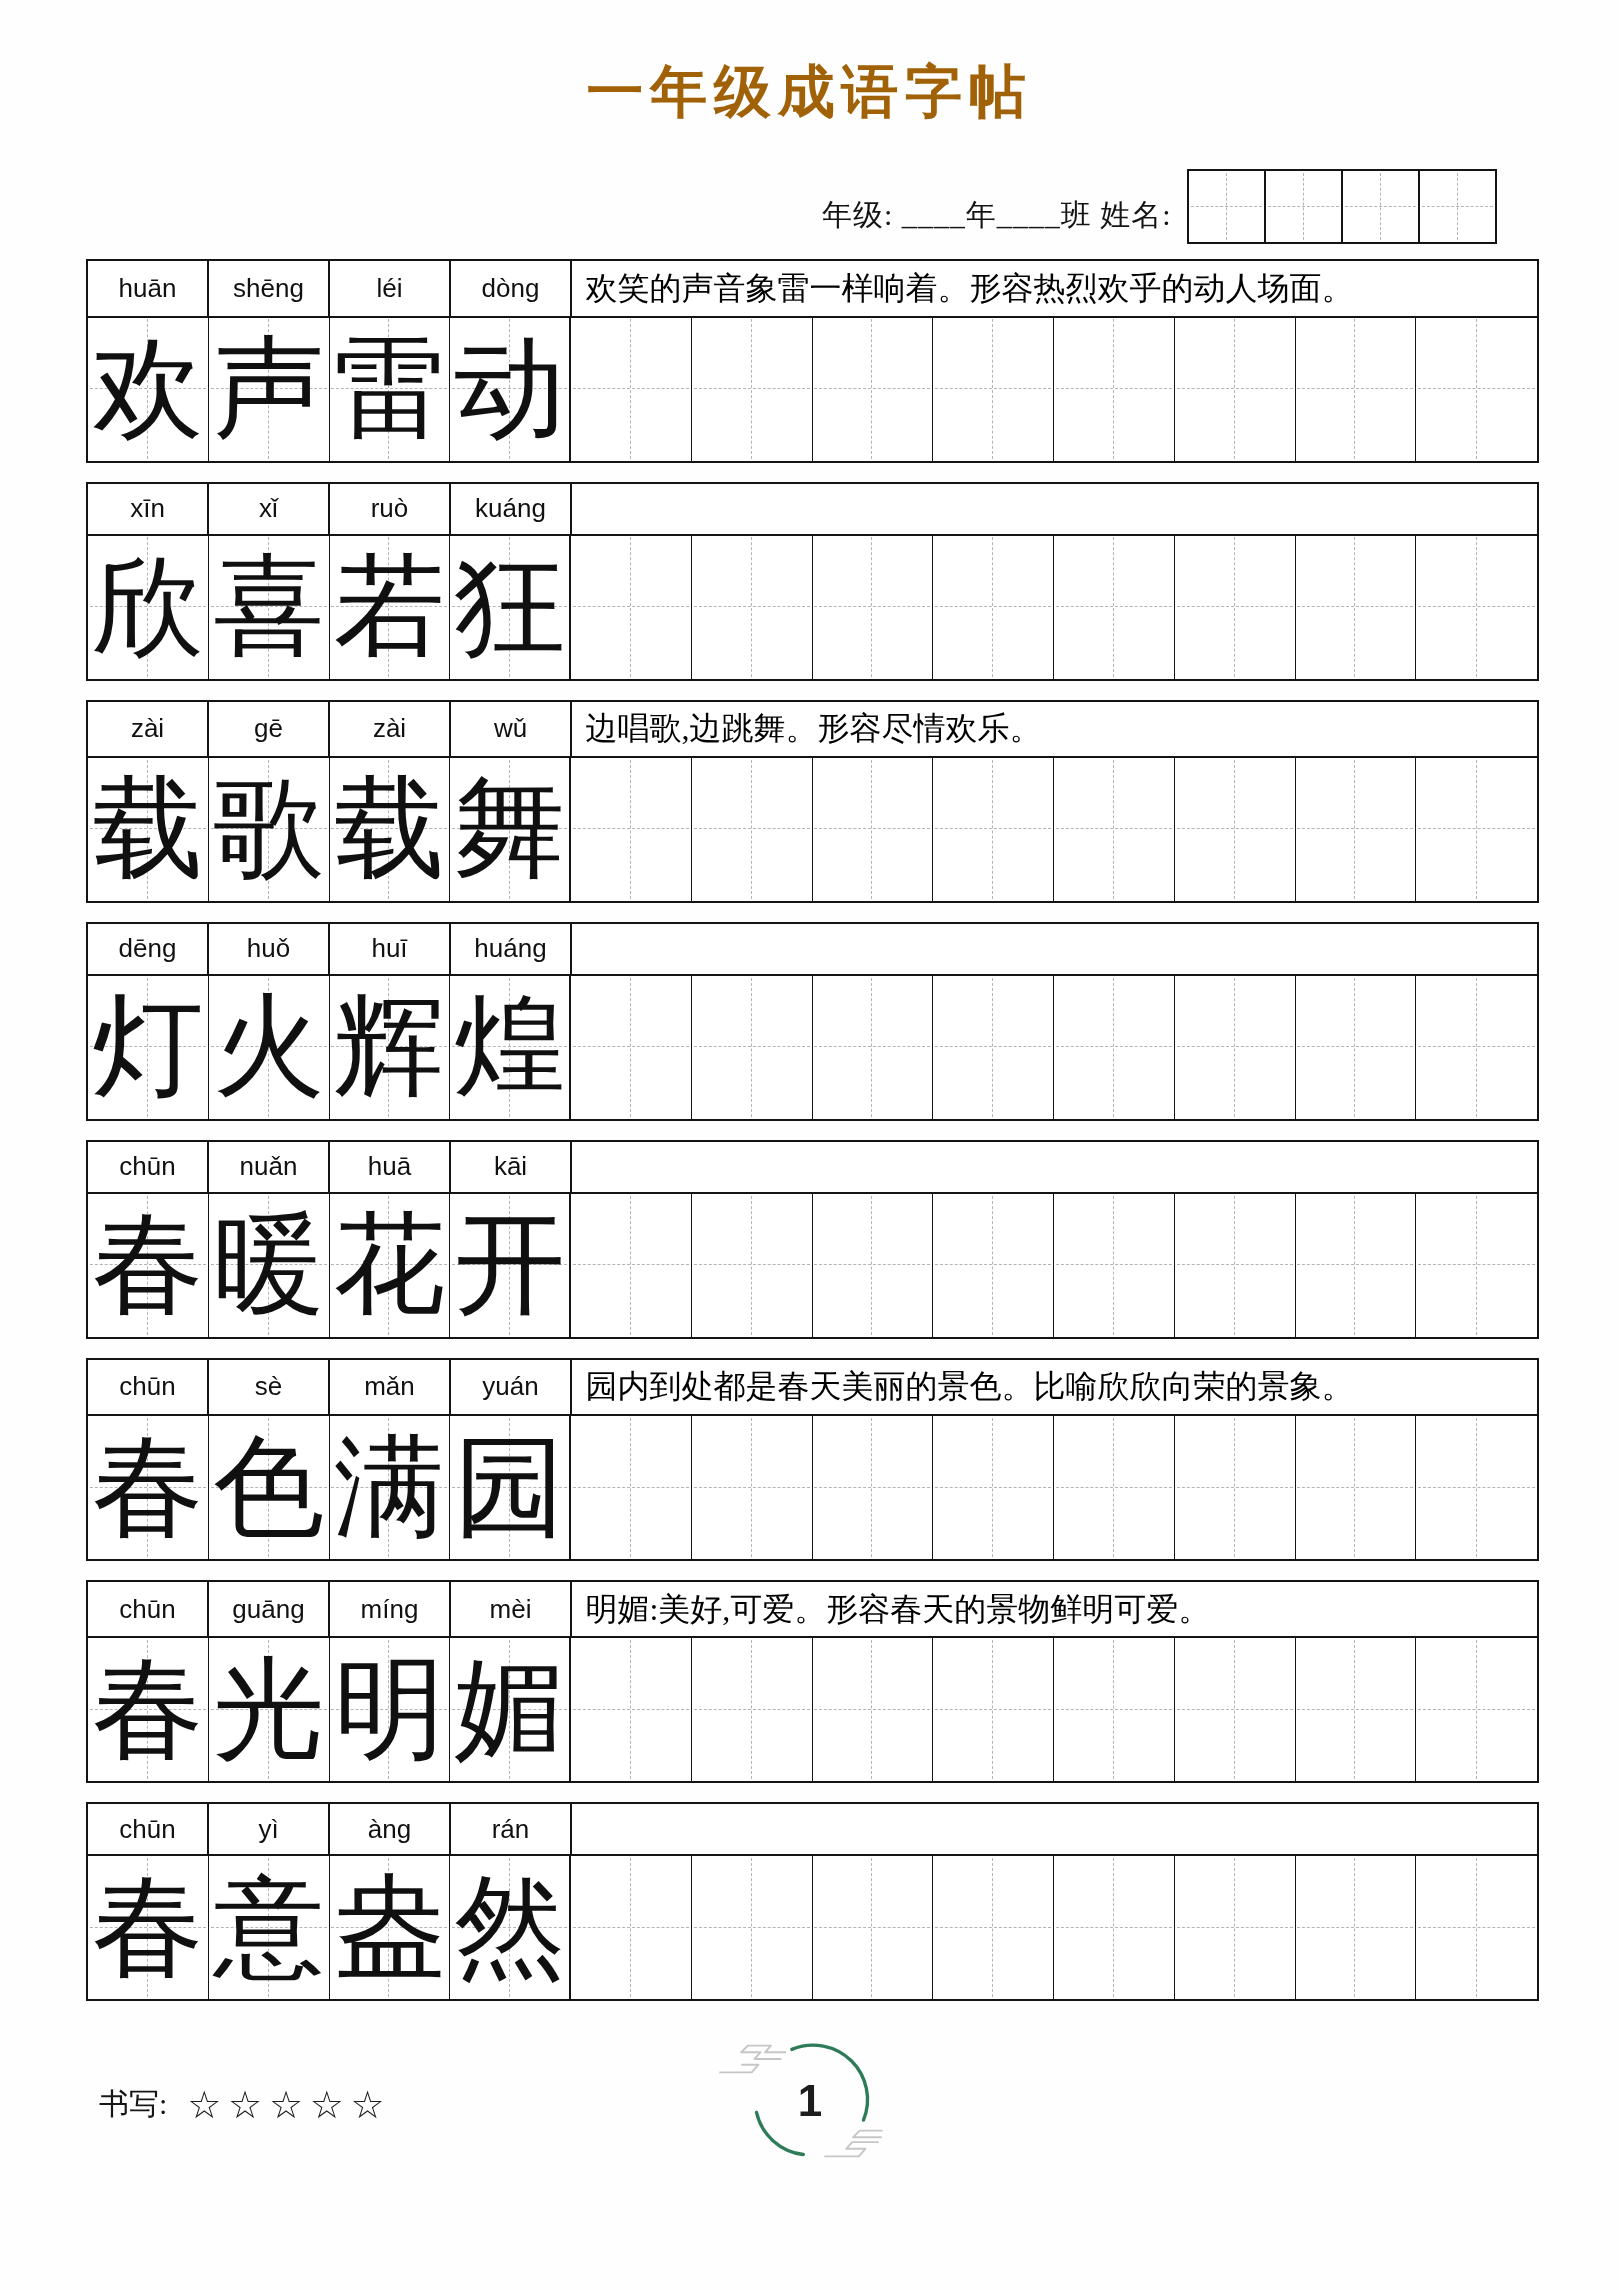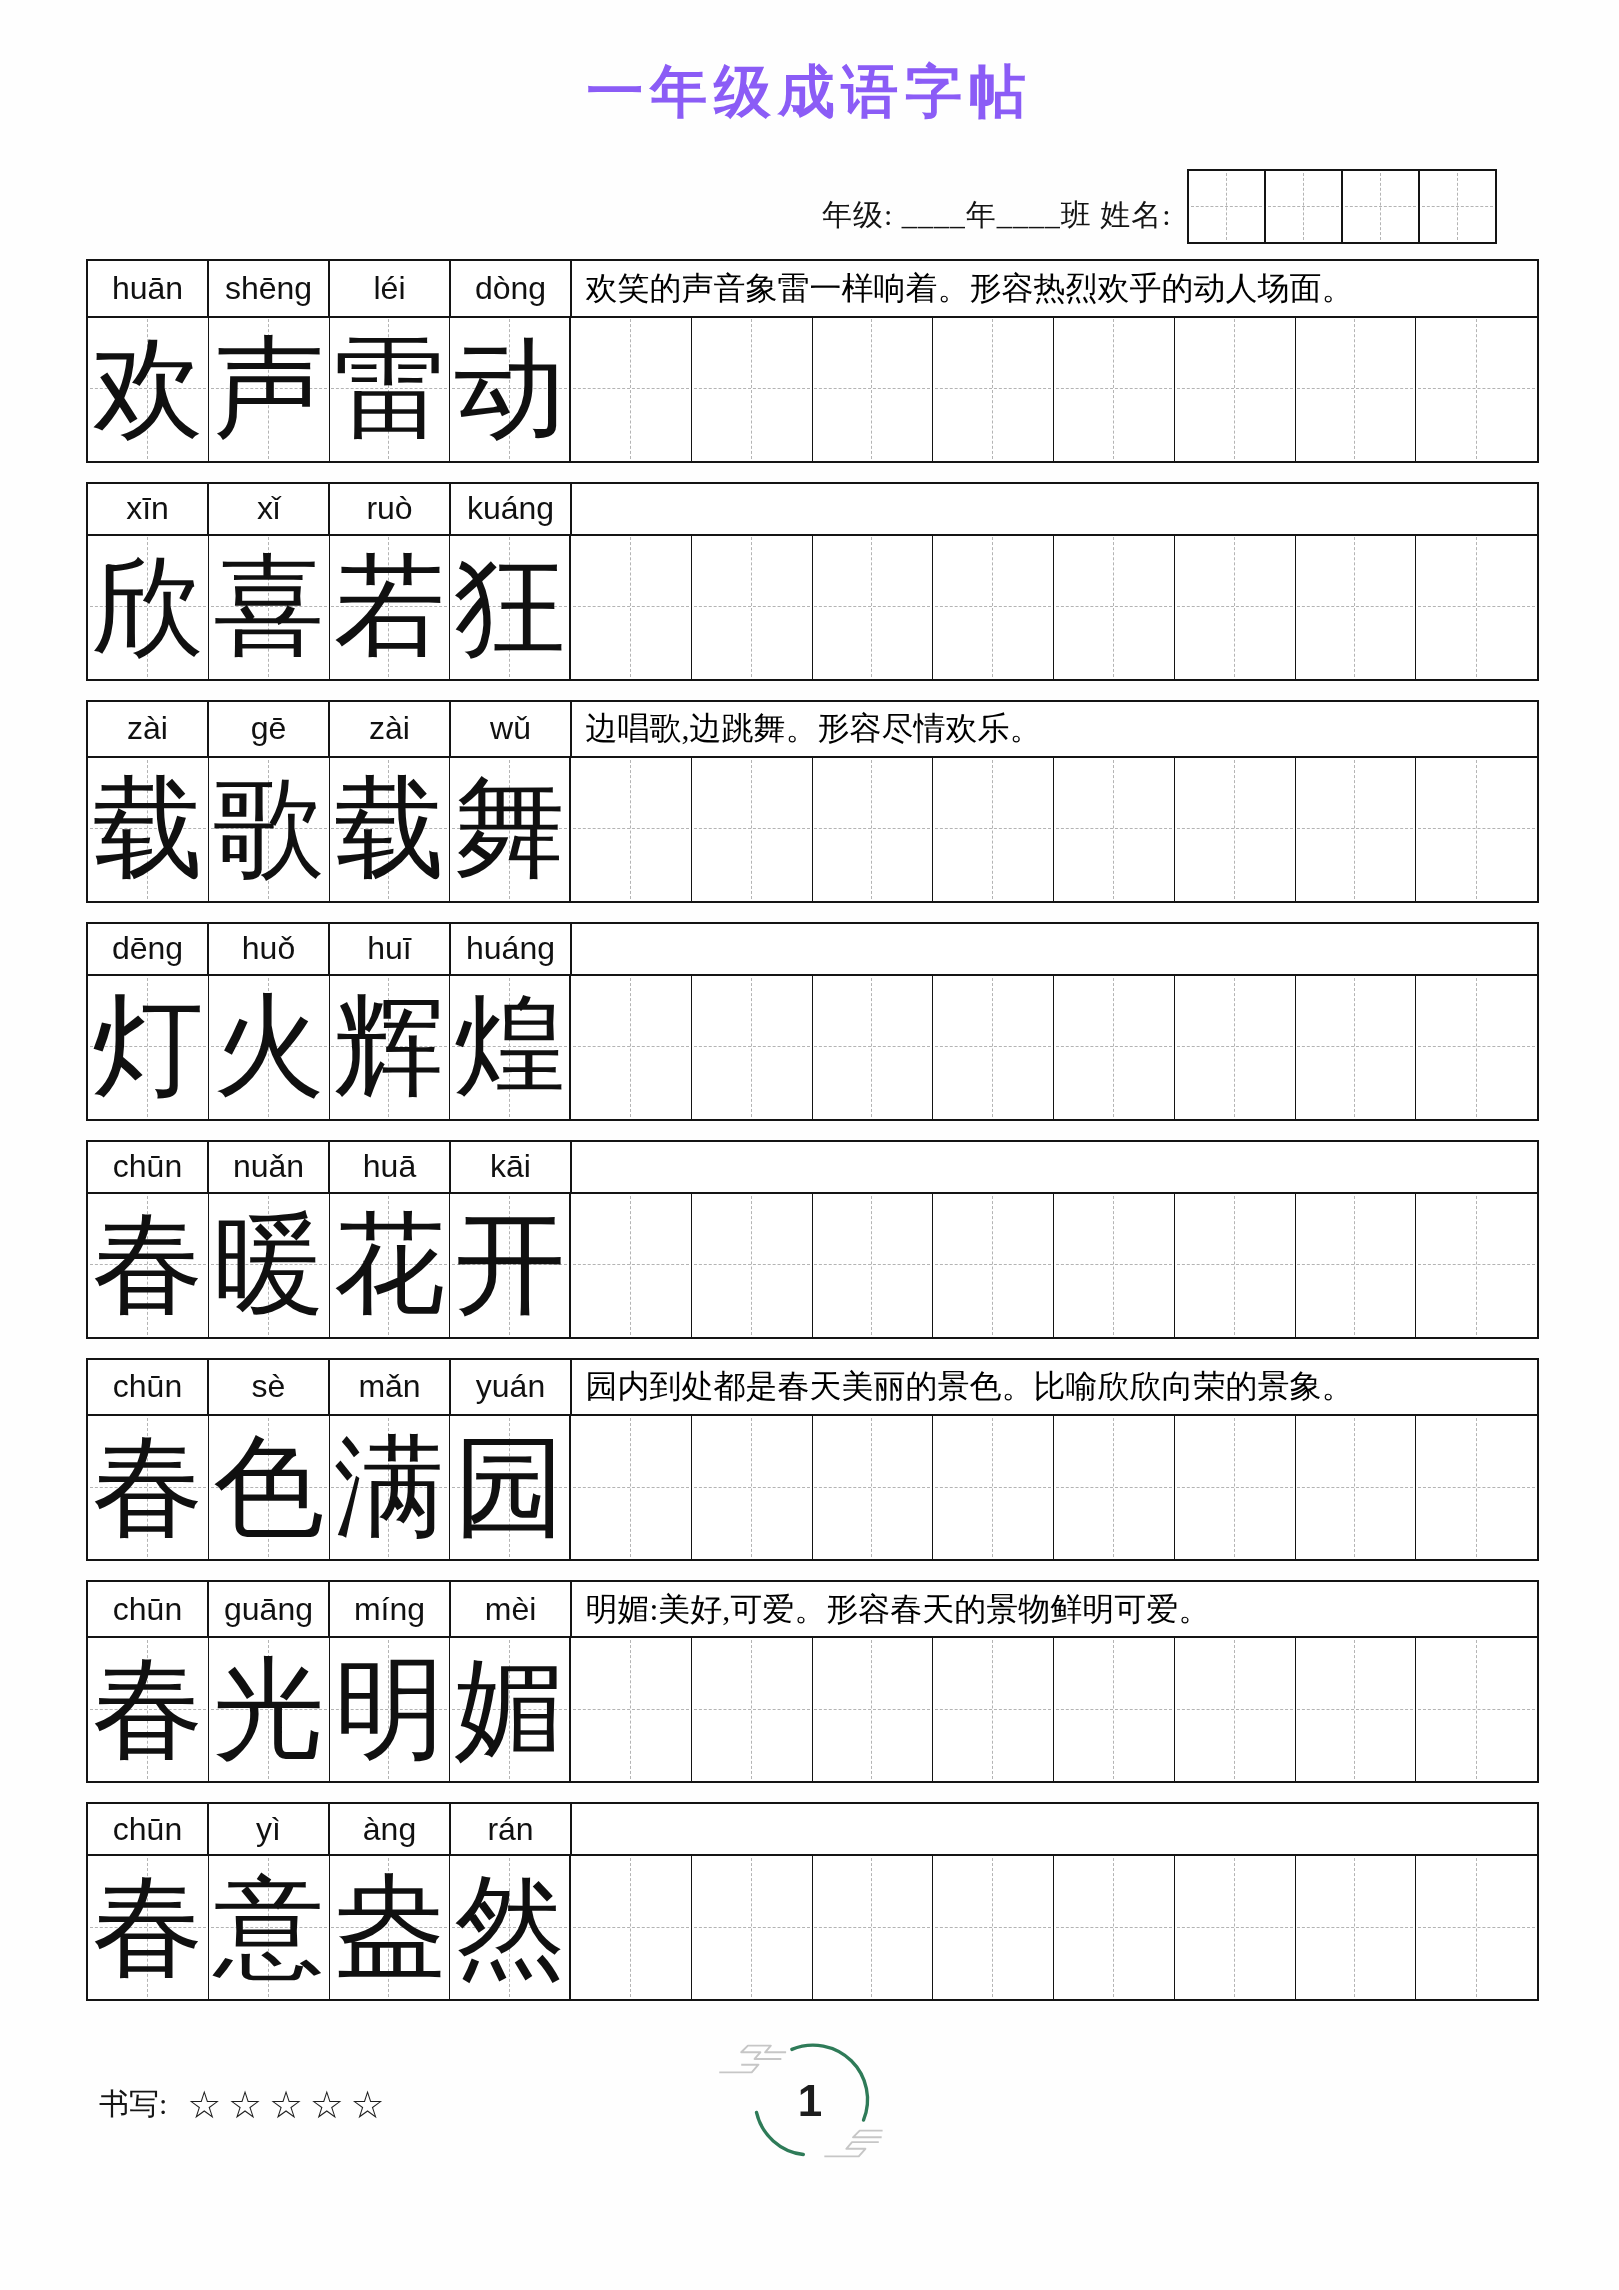--- a/index.html
+++ b/index.html
@@ -5,21 +5,21 @@
   html,body { margin:0; padding:0; }
   body {
     width:1619px; height:2290px; background:#ffffff; color:#141414;
     font-family:"Liberation Serif", serif;
   }
   .page { position:relative; width:1619px; height:2290px; overflow:hidden; background:#fefefe; }
 
   
   .title {
     margin:54px 0 0 0; text-align:center; font-size:57px; font-weight:700;
-    letter-spacing:6.7px; color:#8b5cf6; font-family:"Liberation Serif", serif;
+    letter-spacing:6.7px; color:#a16207; font-family:"Liberation Serif", serif;
   }
 
   
   .header-line {
     display:flex; justify-content:flex-end; align-items:flex-end;
     margin:38px 122px 15.3px 0; gap:15.3px;
   }
   .info-text { font-size:30px; padding-bottom:7.6px; letter-spacing:1px;margin-left:32px; }
   .name-grid { display:flex; border:2.9px solid #141414; background:#fff; }
   .name-cell { width:75px; height:71px; position:relative; border-right:2.4px solid #141414; }
@@ -37,21 +37,21 @@
 
   
   .blocks { margin:0 80px 0 86px; }
   .block { border:2.9px solid #141414; margin-bottom:19px; background:#fff; }
   .prow {
     display:grid; grid-template-columns:repeat(4,121px) 1fr;
     border-bottom:2.4px solid #141414; min-height:50px;
   }
   .pcell {
     border-right:2.4px solid #141414; display:flex; align-items:center; justify-content:center;
-    font-family:"Liberation Sans", sans-serif; font-size:32px; color:#111;
+    font-family:"Liberation Sans", sans-serif; font-size:26px; color:#111;
   }
   .expl {
     display:flex; align-items:center; padding:5.7px 11.5px 5.7px 13.4px;
     font-size:32px; line-height:1.34; color:#000000;
   }
   .crow { display:grid; grid-template-columns:repeat(12,1fr); height:143px; }
   .ccell { position:relative; border-right:1.9px solid #141414; }
   .ccell:nth-child(4) { border-right:2.4px solid #141414; }
   .ccell:last-child { border-right:none; }
   .glyph {

